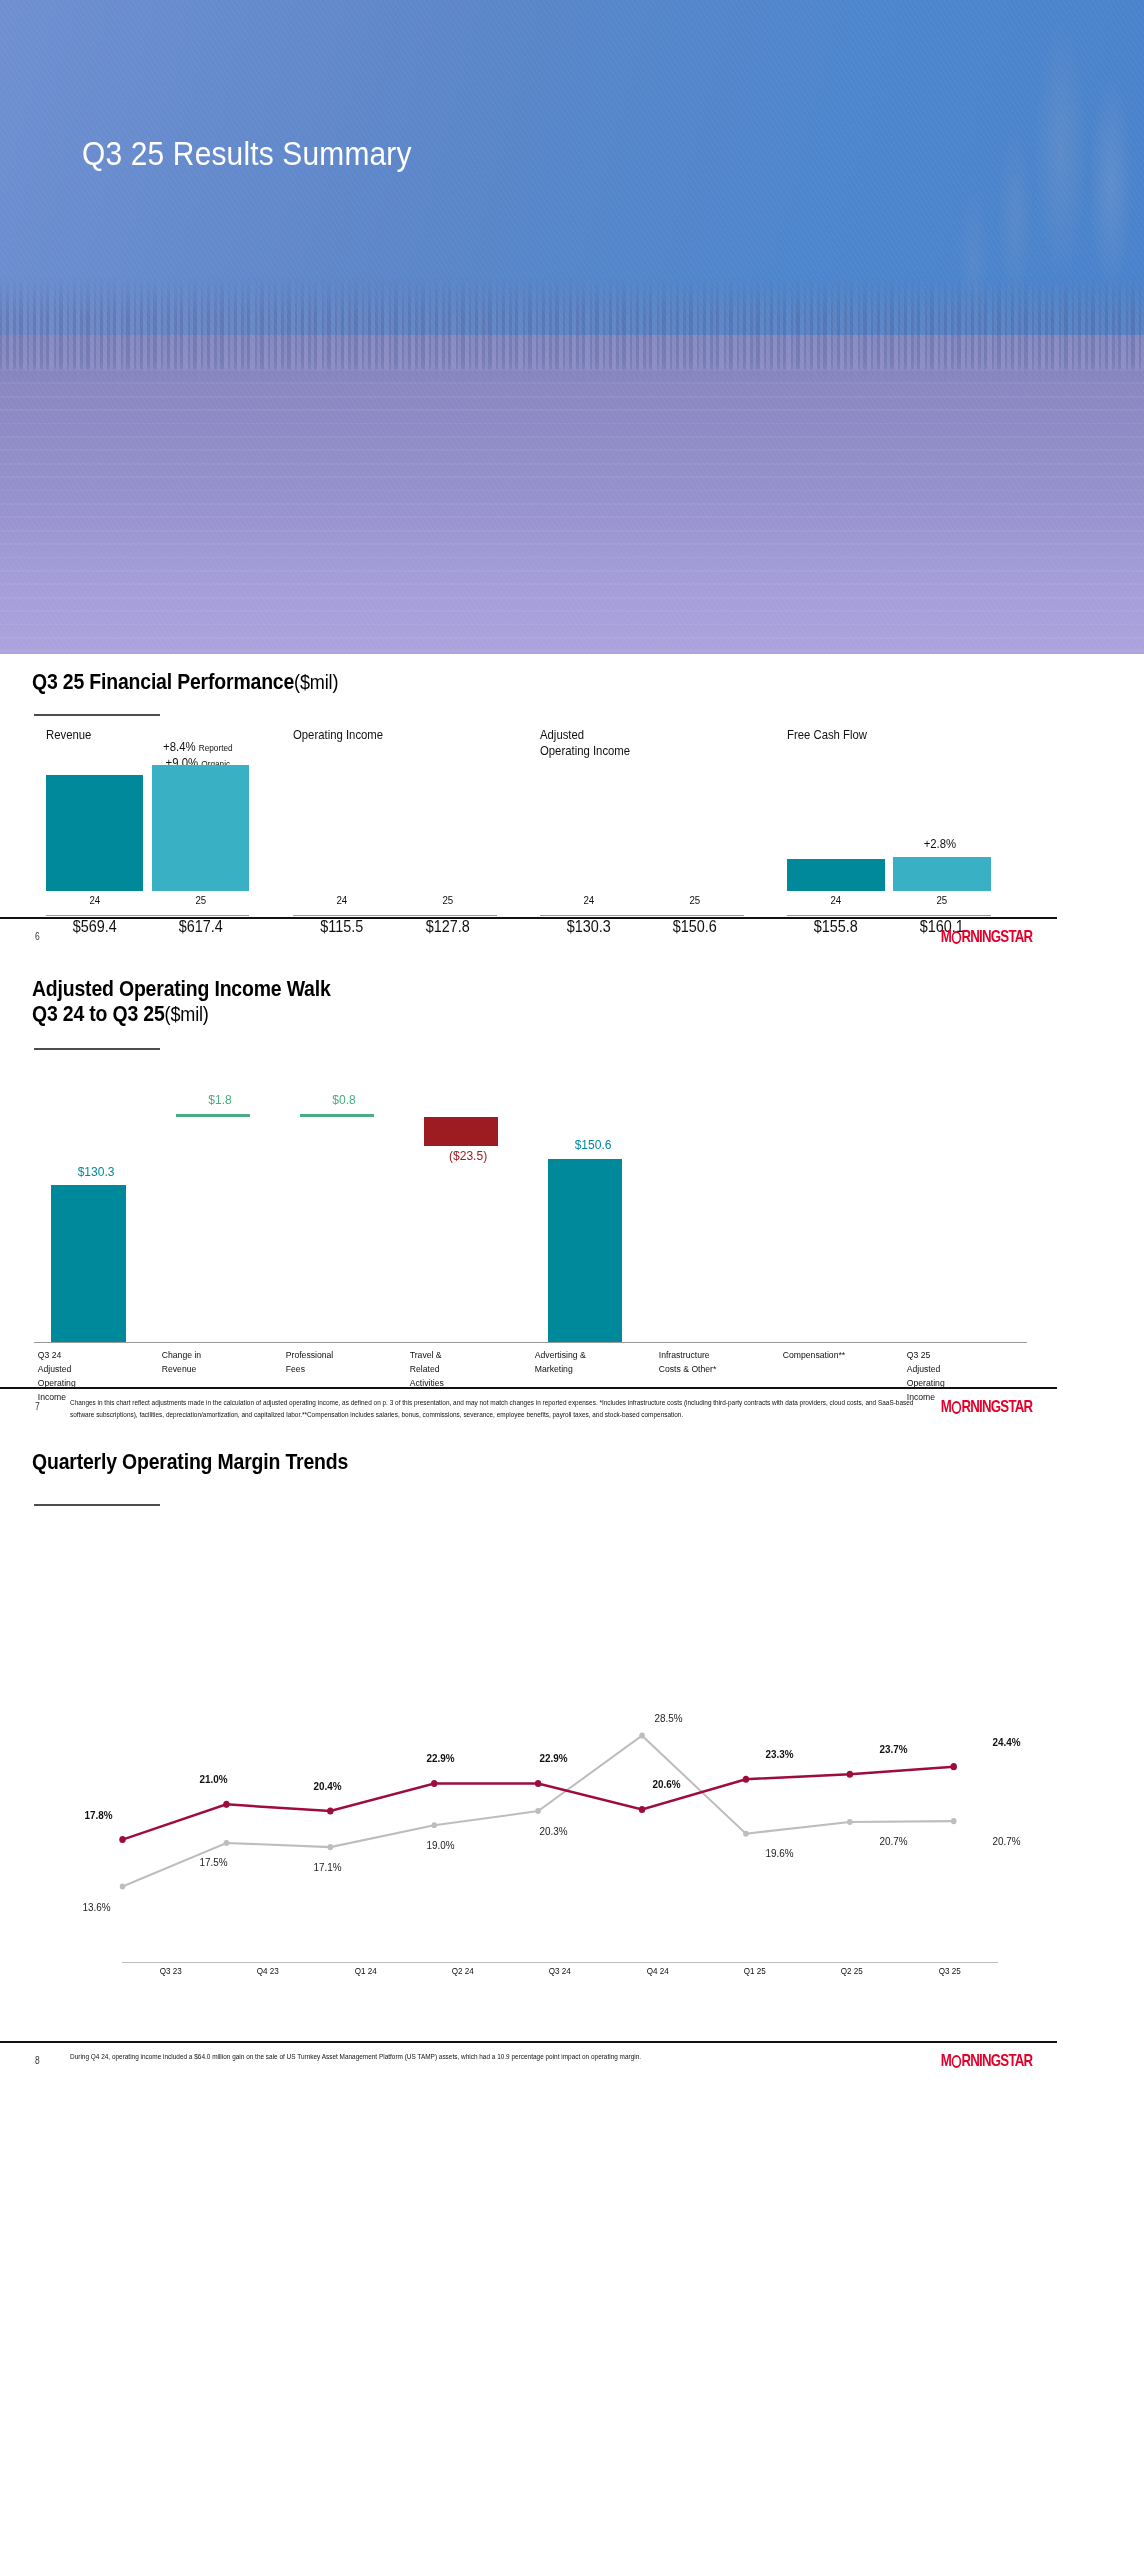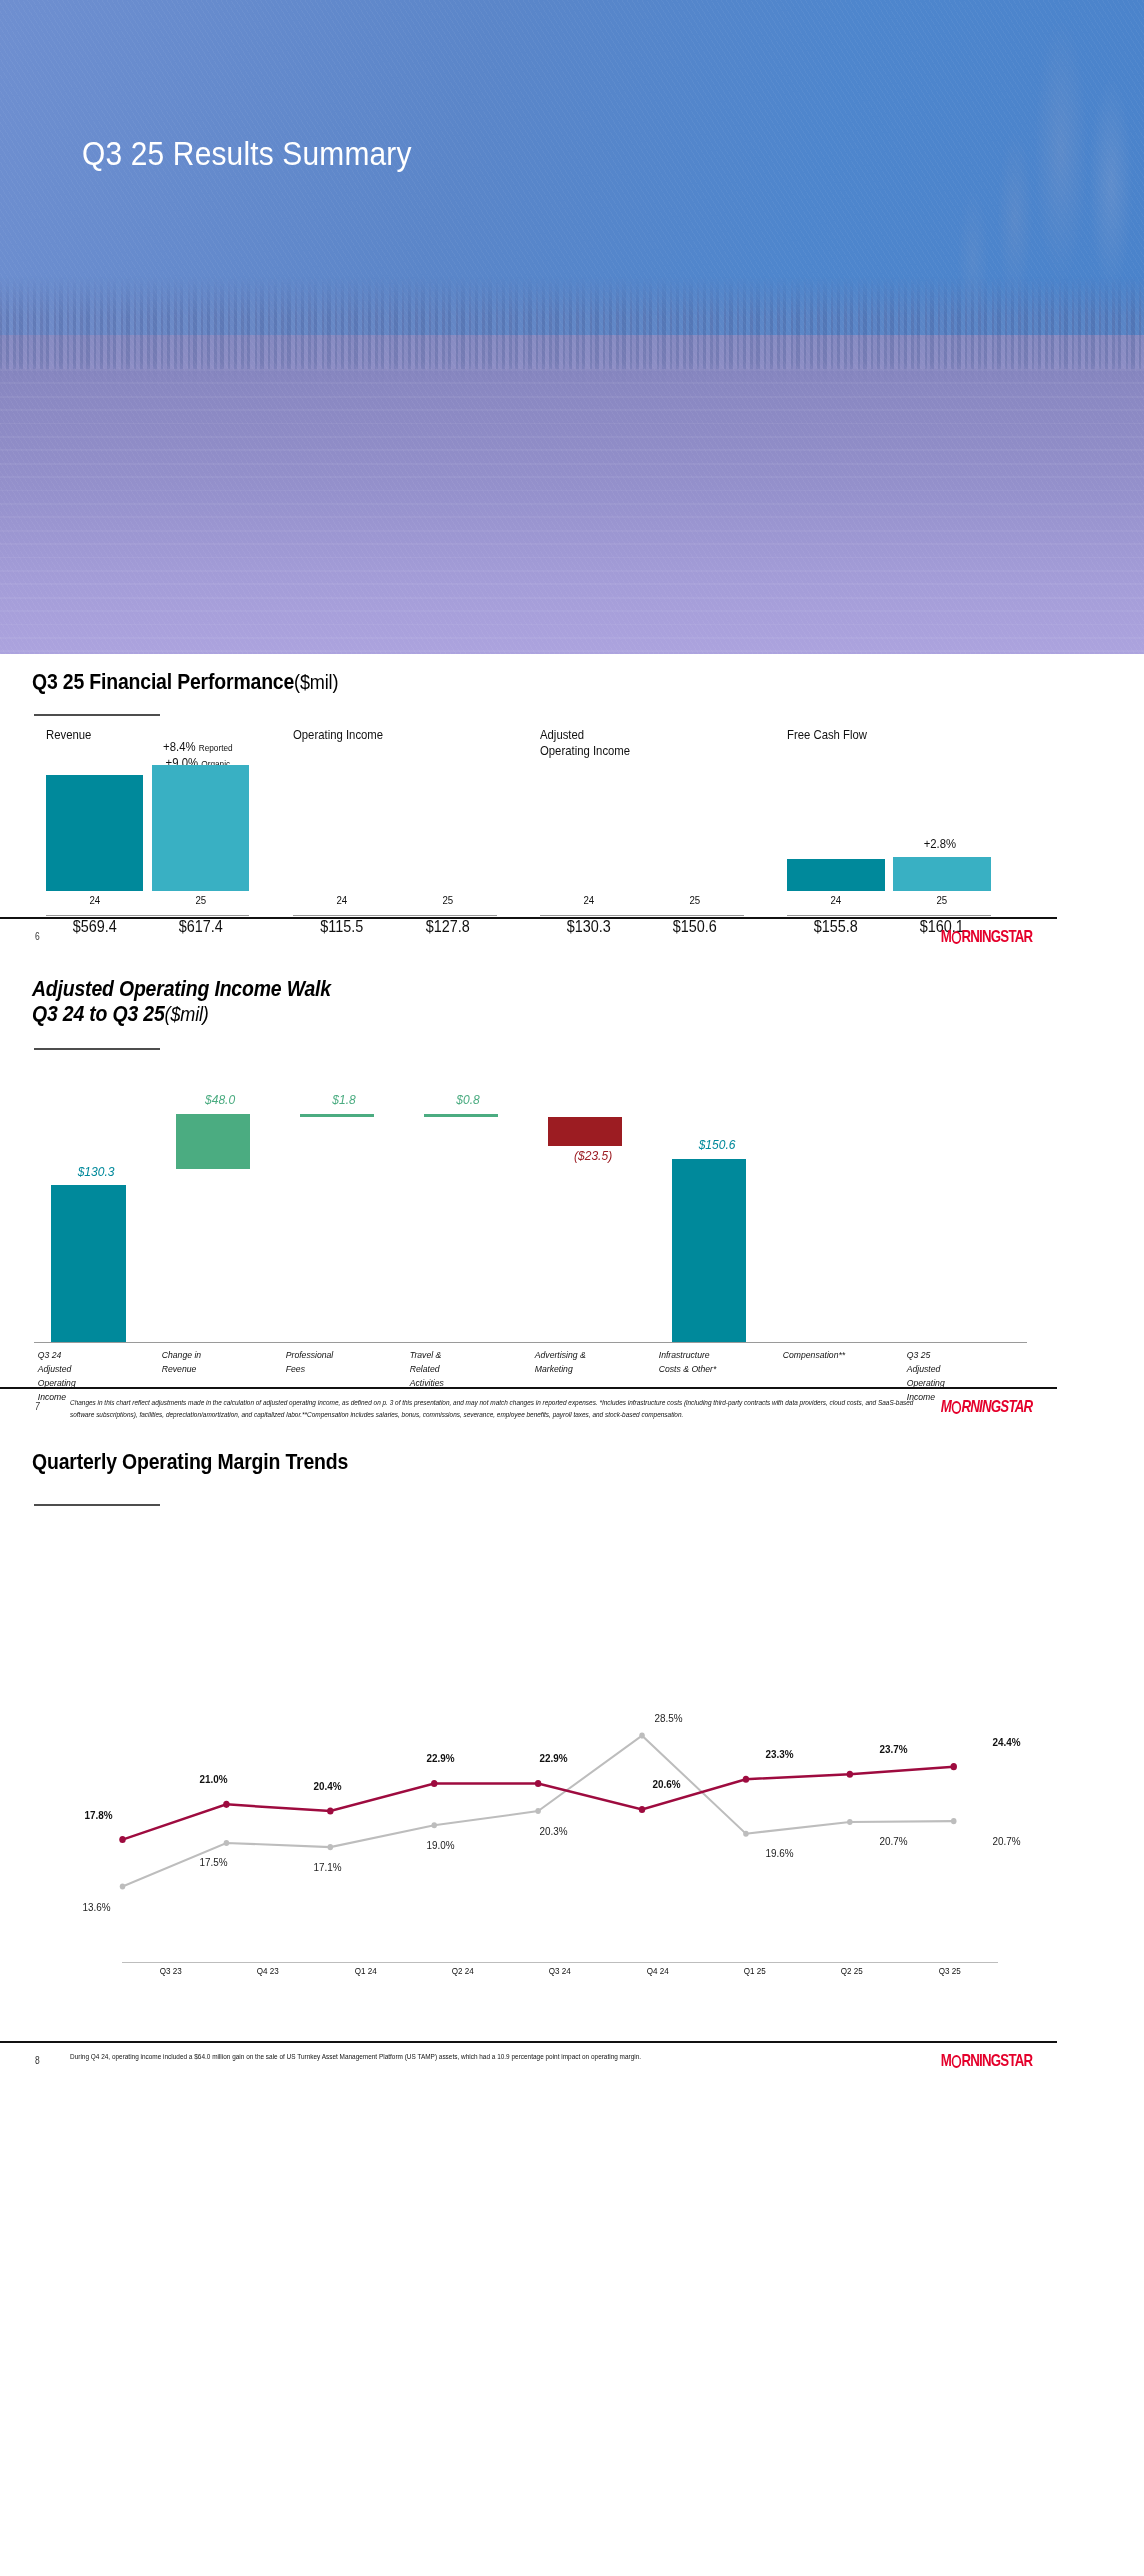--- a/index.html
+++ b/index.html
@@ -147,21 +147,21 @@
   .valrow {
     position:absolute; left:11.7px; right:32px; bottom:-13.4px;
     display:flex; gap:8.4px; border-top:0.8px solid #999; padding-top:2.5px;
   }
   .valrow span {
     flex:1; text-align:center; font-size:16px; color:#111;
     transform:scaleX(.9);
   }
 
   
-  #slide7 { height:470px;font-style:italic; }
+  #slide7 { height:470px; }
   #slide7 .slide-title { position:absolute; left:32px; top:11.7px; line-height:1.12; white-space:pre-line; }
   #slide7 .rule-short { position:absolute; left:34px; top:84px; }
   .wf {
     position:absolute; left:34px; top:101px; right:30px; height:319px;
   }
   .wf-plot { position:absolute; left:0; right:0; top:0; height:277px; }
   .wf-axis { position:absolute; left:0; right:0; top:277px; height:0.8px; background:#9a9a9a; }
   .wf-cols {
     position:absolute; inset:0; display:grid;
     grid-template-columns:repeat(8, 1fr);
@@ -335,24 +335,20 @@
 
     <div class="wf">
       <div class="wf-plot">
         <div class="wf-cols">
 
           <div class="wf-col">
             <div class="wf-val tot" style="top:99px;">$130.3</div>
             <div class="wf-bar total" style="top:120px; height:157px;"></div>
           </div>
 
-          <div class="wf-col">
-            <div class="wf-val pos" style="top:27px;">$48.0</div>
-            <div class="wf-bar pos" style="top:49px; height:55px;"></div>
-          </div>
 
           <div class="wf-col">
             <div class="wf-val pos" style="top:27px;">$1.8</div>
             <div class="wf-bar line-pos" style="top:49px;"></div>
           </div>
 
           <div class="wf-col">
             <div class="wf-val pos" style="top:27px;">$0.8</div>
             <div class="wf-bar line-pos" style="top:49px;"></div>
           </div>

